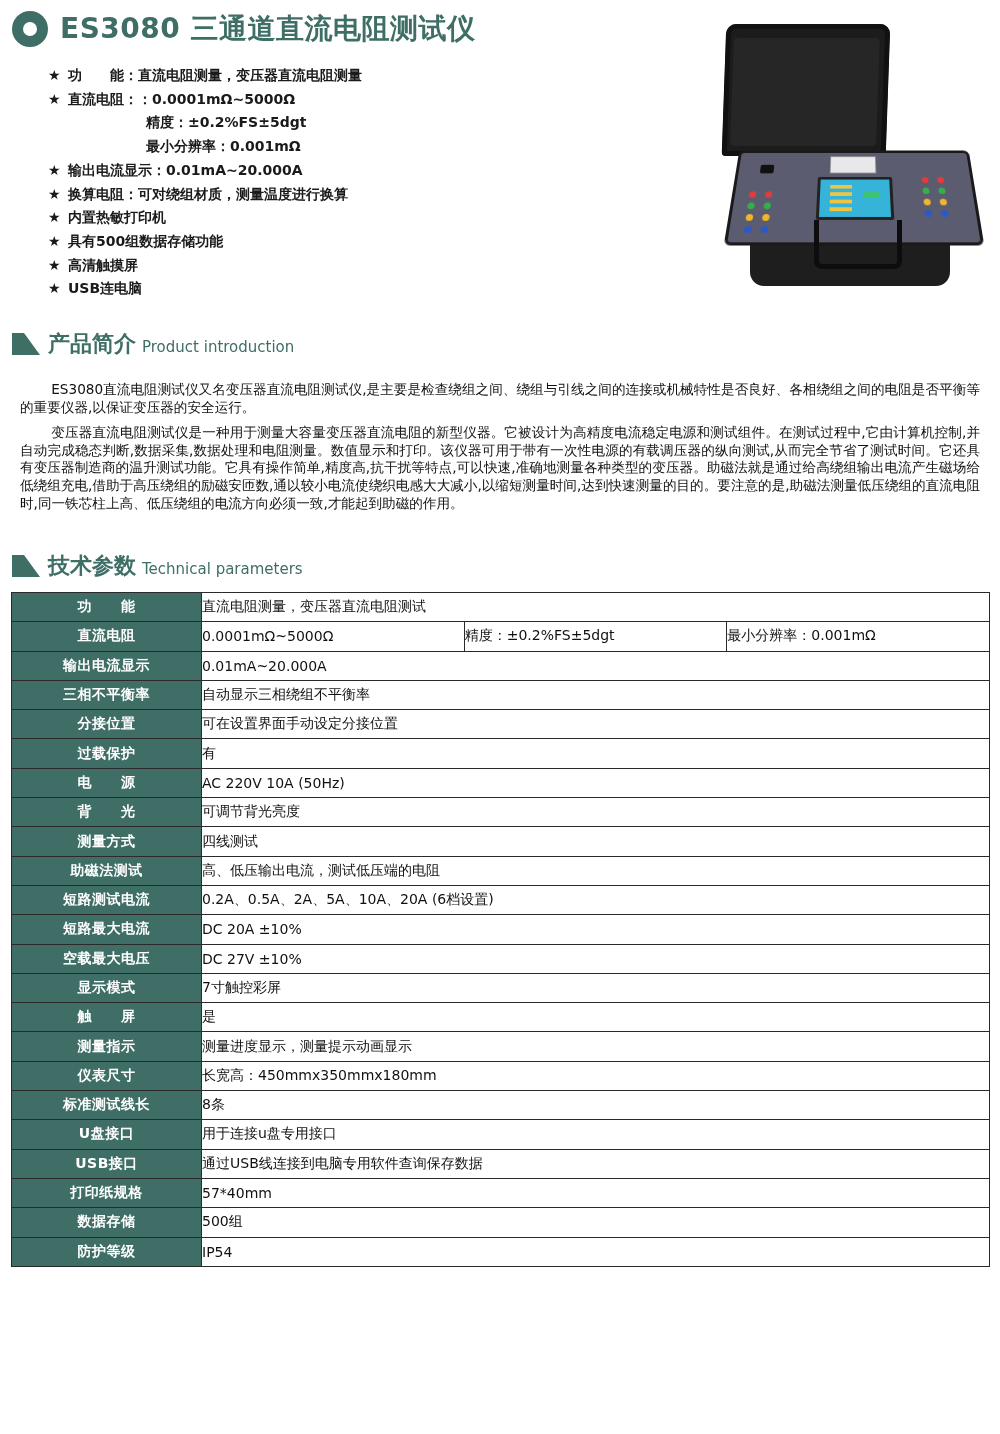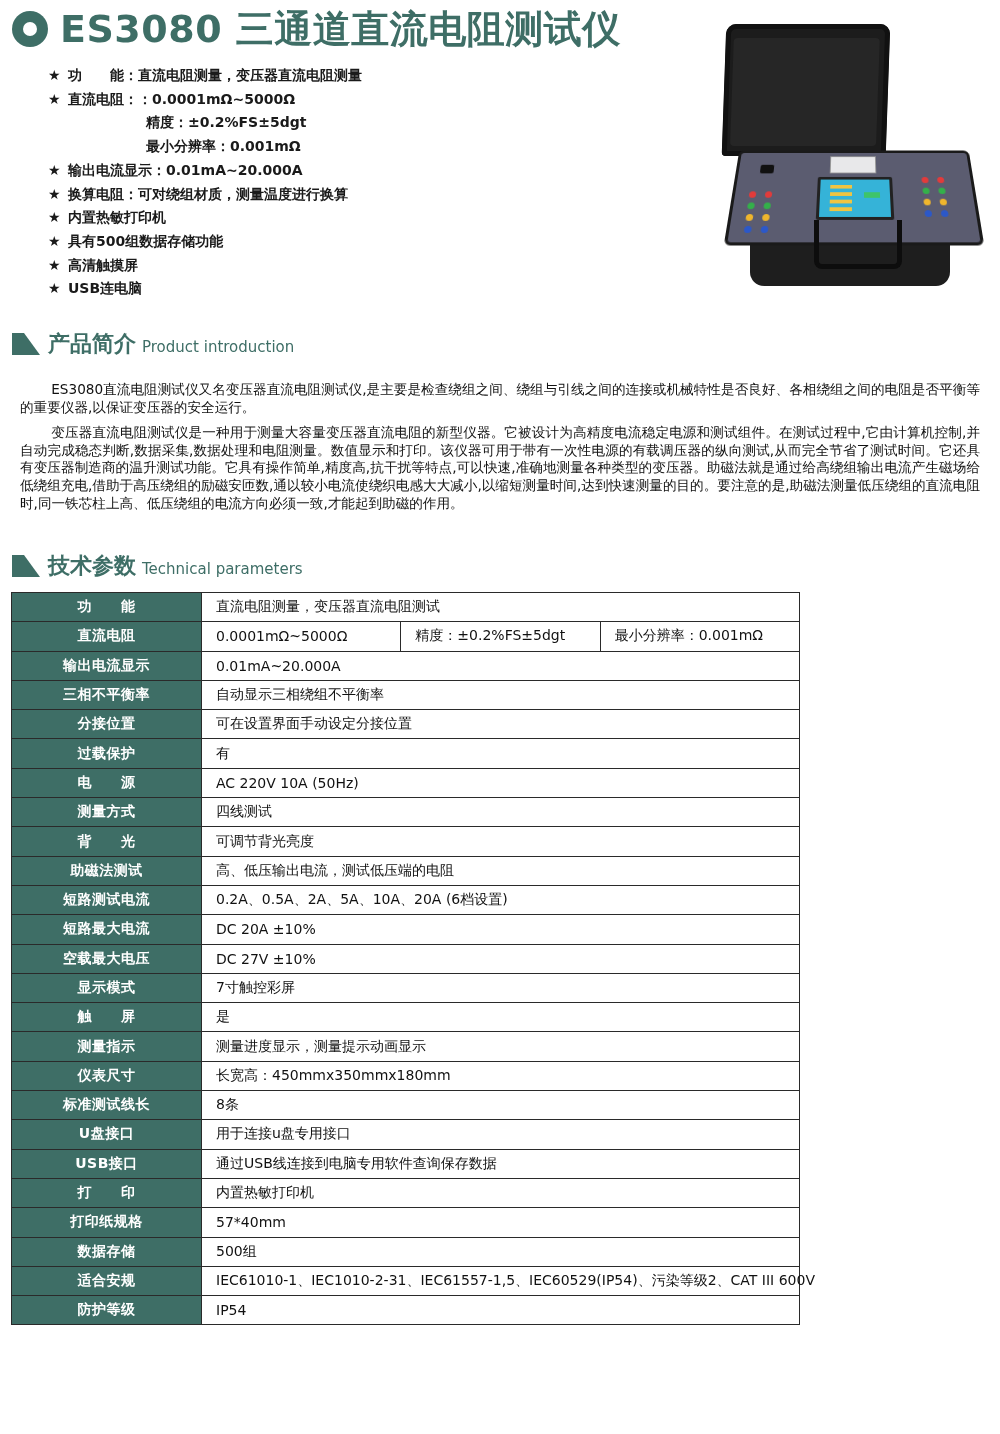--- a/index.html
+++ b/index.html
@@ -3,21 +3,21 @@
 <meta charset="utf-8">
 <style>
   html, body { margin: 0; padding: 0; background: #ffffff; }
   body { width: 1000px; height: 1434px; position: relative; overflow: hidden;
          font-family: "DejaVu Sans", "Liberation Sans", sans-serif; color: #1a1a1a; }
 
   
   .title-row { position: absolute; left: 12px; top: 8px; height: 42px; display: flex; align-items: center; }
   .title-bullet { width: 36px; height: 36px; border-radius: 50%; background: #3e6e66; position: relative; margin-right: 12px; }
   .title-bullet::after { content: ""; position: absolute; left: 11px; top: 11px; width: 14px; height: 14px; border-radius: 50%; background: #fff; }
-  .title-text { font-size: 38px; font-weight: bold; color: #3e6e66; letter-spacing: 0.5px; }
+  .title-text { font-size: 28px; font-weight: bold; color: #3e6e66; letter-spacing: 0.5px; }
 
   
   .features { position: absolute; left: 48px; top: 64px; font-size: 14px; font-weight: bold; line-height: 23.7px; }
   .feat-line { white-space: nowrap; display: flex; }
   .feat-line .star { width: 20px; }
   .feat-line.indent { padding-left: 98px; }
 
   
   .device { position: absolute; left: 720px; top: 24px; width: 260px; height: 262px; }
   .lid { position: absolute; left: 4px; top: 0; width: 164px; height: 132px; background: #1c1c1c;
@@ -37,24 +37,24 @@
   .section-head { position: absolute; left: 12px; display: flex; align-items: flex-end; justify-content: center; }
   .sec-icon { width: 28px; height: 22px; margin-right: 8px; margin-bottom: 3px; }
   .sec-cn { font-size: 22px; font-weight: bold; color: #3e6e66; line-height: 28px; }
   .sec-en { font-size: 15px; color: #3e6e66; margin-left: 6px; line-height: 22px; }
 
   
   .intro { position: absolute; left: 12px; top: 373px; width: 976px; font-size: 13.6px; line-height: 17.6px; color: #111; }
   .intro p { margin: 8px; text-indent: 2.3em; text-align: justify; }
 
   
-  .spec-table { position: absolute; left: 11px; top: 592px; width: 789px; border-collapse: collapse; table-layout: fixed; }
+  .spec-table { position: absolute; left: 11px; top: 592px; width: 979px; border-collapse: collapse; table-layout: fixed; }
   .spec-table td { border: 1.5px solid #2a2a2a; height: 28.3px; padding: 0; font-size: 14px; }
   .spec-table td.label { width: 189px; background: #3e6e66; color: #ffffff; font-weight: bold; text-align: center; letter-spacing: 0.5px; }
-  .spec-table td.val { padding-left: 14px; color: #111; white-space: nowrap; }
+  .spec-table td.val { color: #111; white-space: nowrap; }
   .spec-table td.val-a { width: 249px; }
   .spec-table td.val-b { width: 246px; }
 </style>
 </head>
 <body>
 
 <div class="title-row">
   <div class="title-bullet"></div>
   <div class="title-text">ES3080 三通道直流电阻测试仪</div>
 </div>
@@ -182,28 +182,28 @@
       </tr>
   <tr>
         <td class="label">过载保护</td>
         <td class="val" colspan="3">有</td>
       </tr>
   <tr>
         <td class="label">电　　源</td>
         <td class="val" colspan="3">AC 220V 10A (50Hz)</td>
       </tr>
   <tr>
+        <td class="label">背　　光</td>
+        <td class="val" colspan="3">可调节背光亮度</td>
+      </tr>
+  <tr>
         <td class="label">测量方式</td>
         <td class="val" colspan="3">四线测试</td>
       </tr>
   <tr>
-        <td class="label">背　　光</td>
-        <td class="val" colspan="3">可调节背光亮度</td>
-      </tr>
-  <tr>
         <td class="label">助磁法测试</td>
         <td class="val" colspan="3">高、低压输出电流，测试低压端的电阻</td>
       </tr>
   <tr>
         <td class="label">短路测试电流</td>
         <td class="val" colspan="3">0.2A、0.5A、2A、5A、10A、20A (6档设置)</td>
       </tr>
   <tr>
         <td class="label">短路最大电流</td>
         <td class="val" colspan="3">DC 20A ±10%</td>
@@ -234,33 +234,25 @@
       </tr>
   <tr>
         <td class="label">U盘接口</td>
         <td class="val" colspan="3">用于连接u盘专用接口</td>
       </tr>
   <tr>
         <td class="label">USB接口</td>
         <td class="val" colspan="3">通过USB线连接到电脑专用软件查询保存数据</td>
       </tr>
   <tr>
-        <td class="label">打　　印</td>
-        <td class="val" colspan="3">内置热敏打印机</td>
-      </tr>
-  <tr>
         <td class="label">打印纸规格</td>
         <td class="val" colspan="3">57*40mm</td>
       </tr>
   <tr>
         <td class="label">数据存储</td>
         <td class="val" colspan="3">500组</td>
       </tr>
   <tr>
-        <td class="label">适合安规</td>
-        <td class="val" colspan="3">IEC61010-1、IEC1010-2-31、IEC61557-1,5、IEC60529(IP54)、污染等级2、CAT III 600V</td>
-      </tr>
-  <tr>
         <td class="label">防护等级</td>
         <td class="val" colspan="3">IP54</td>
       </tr>
 </tbody>
   </table>
 
 </body></html>

